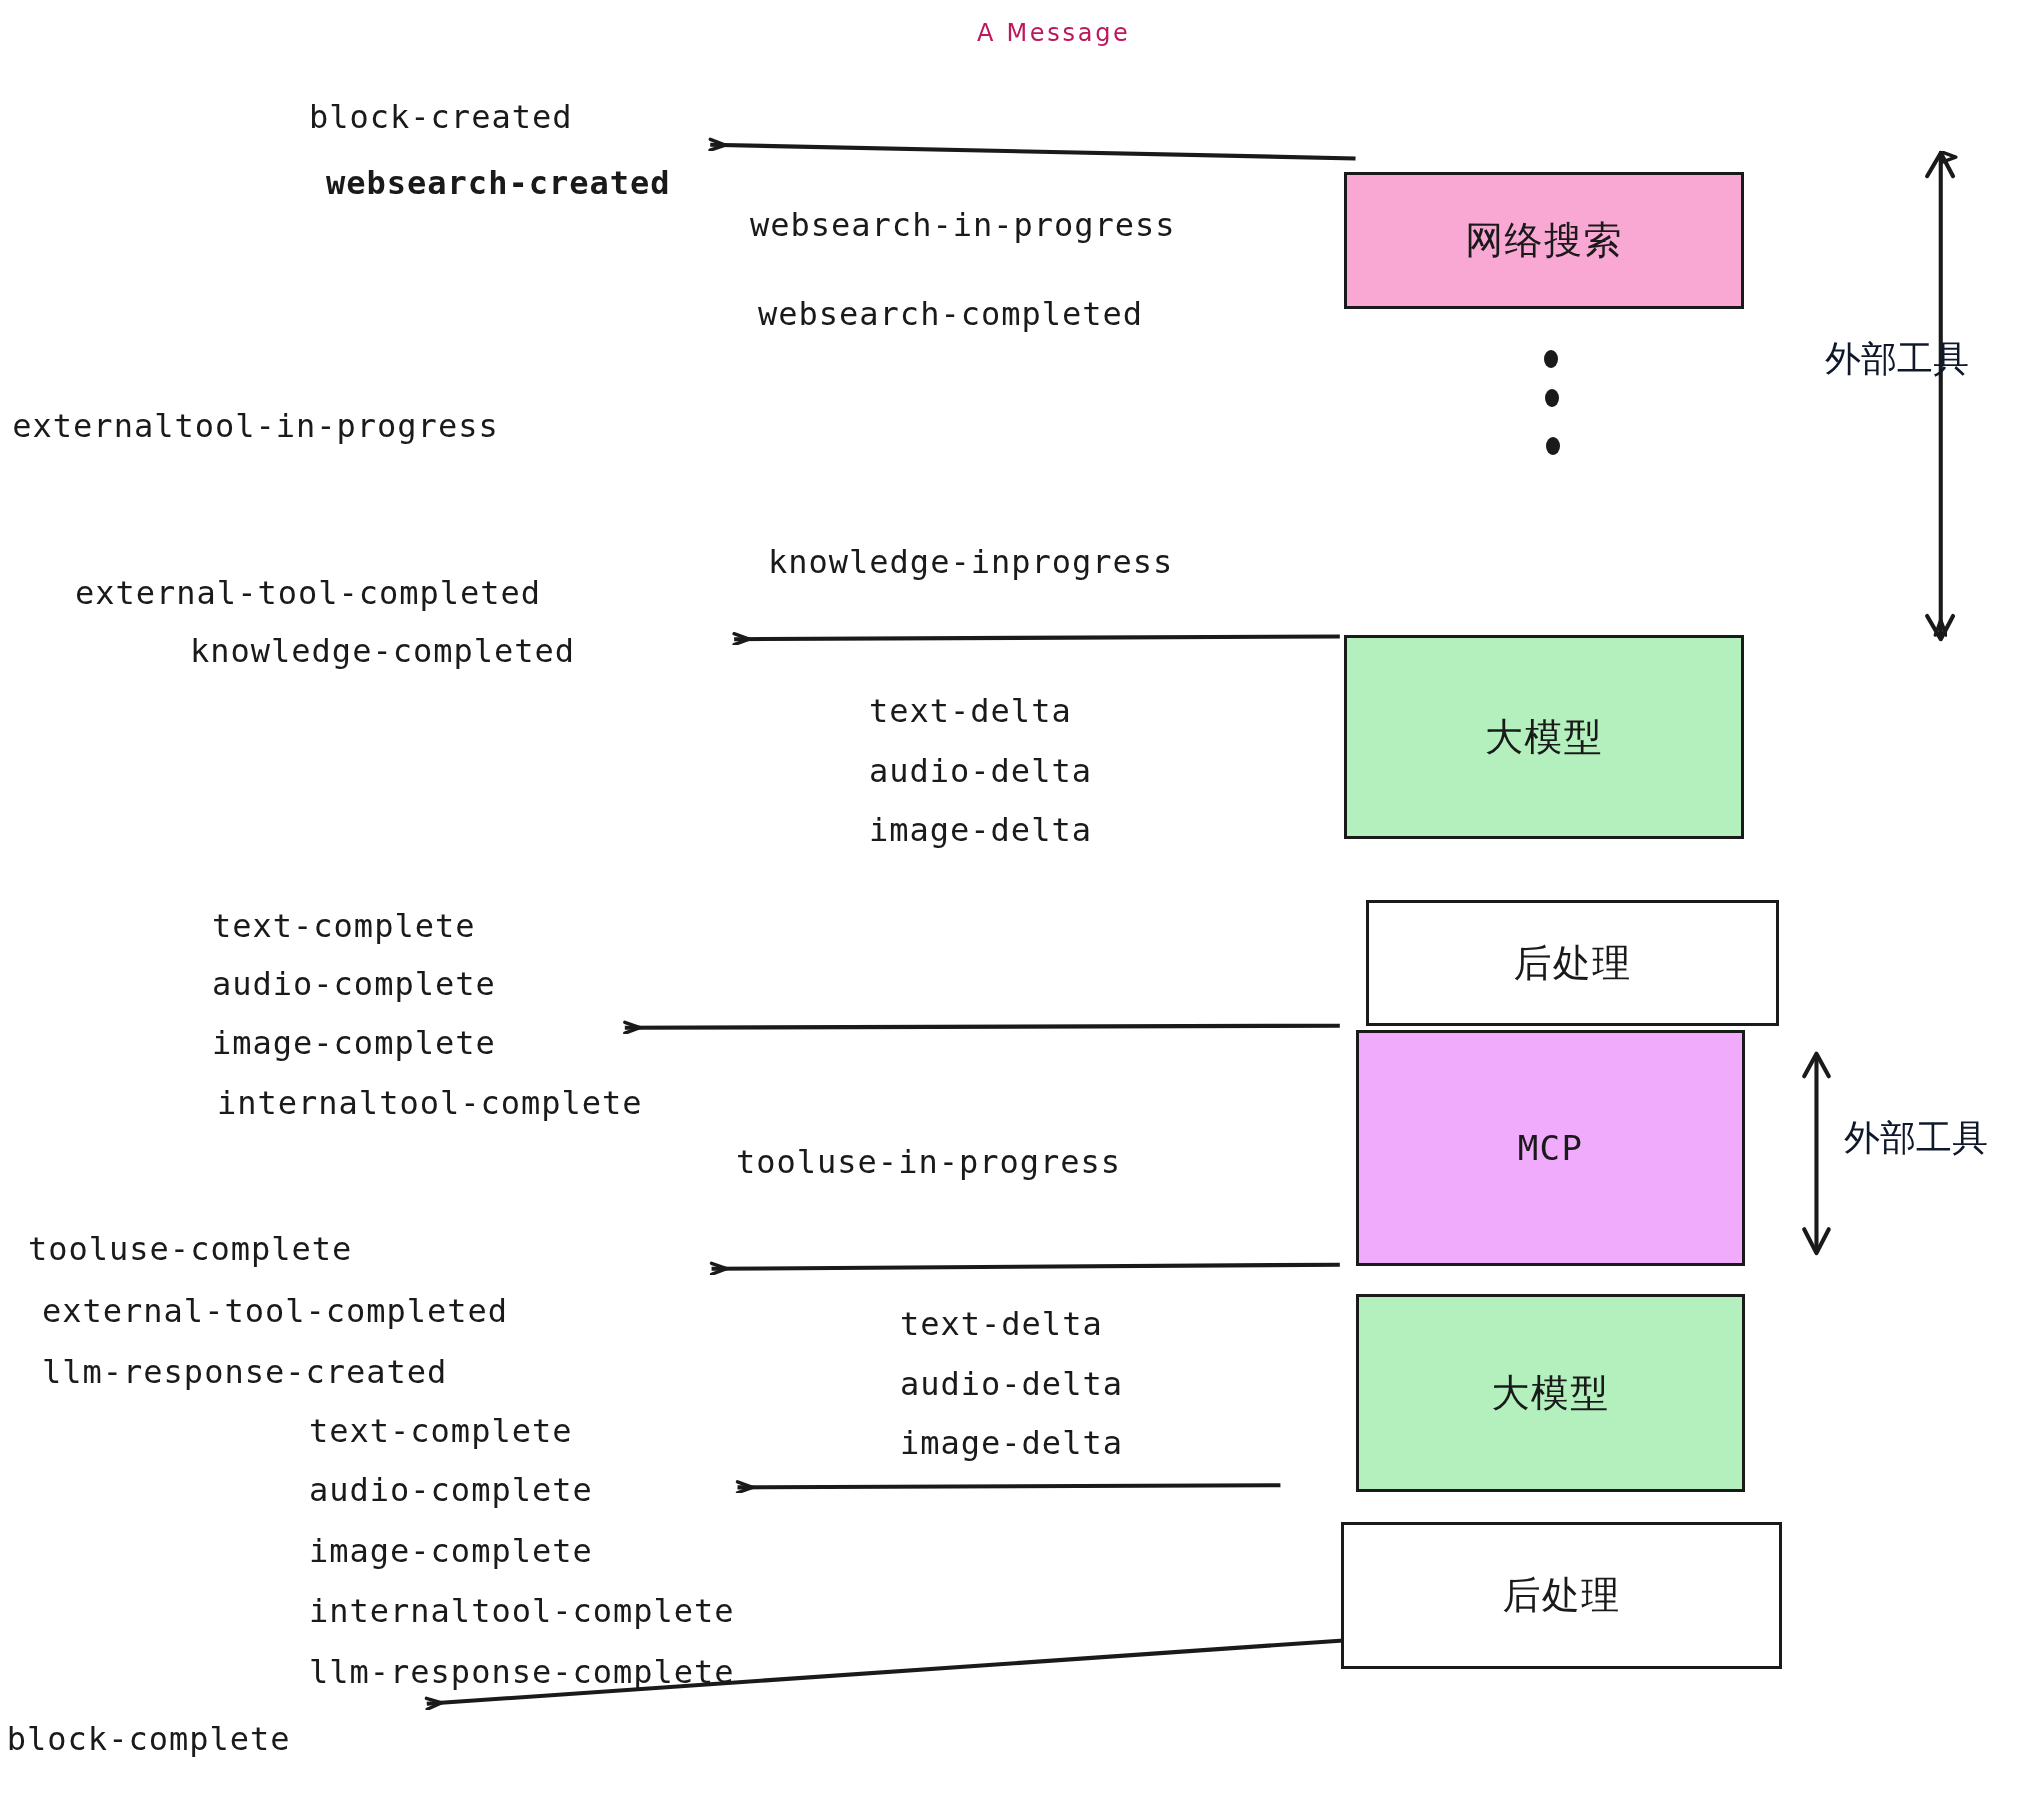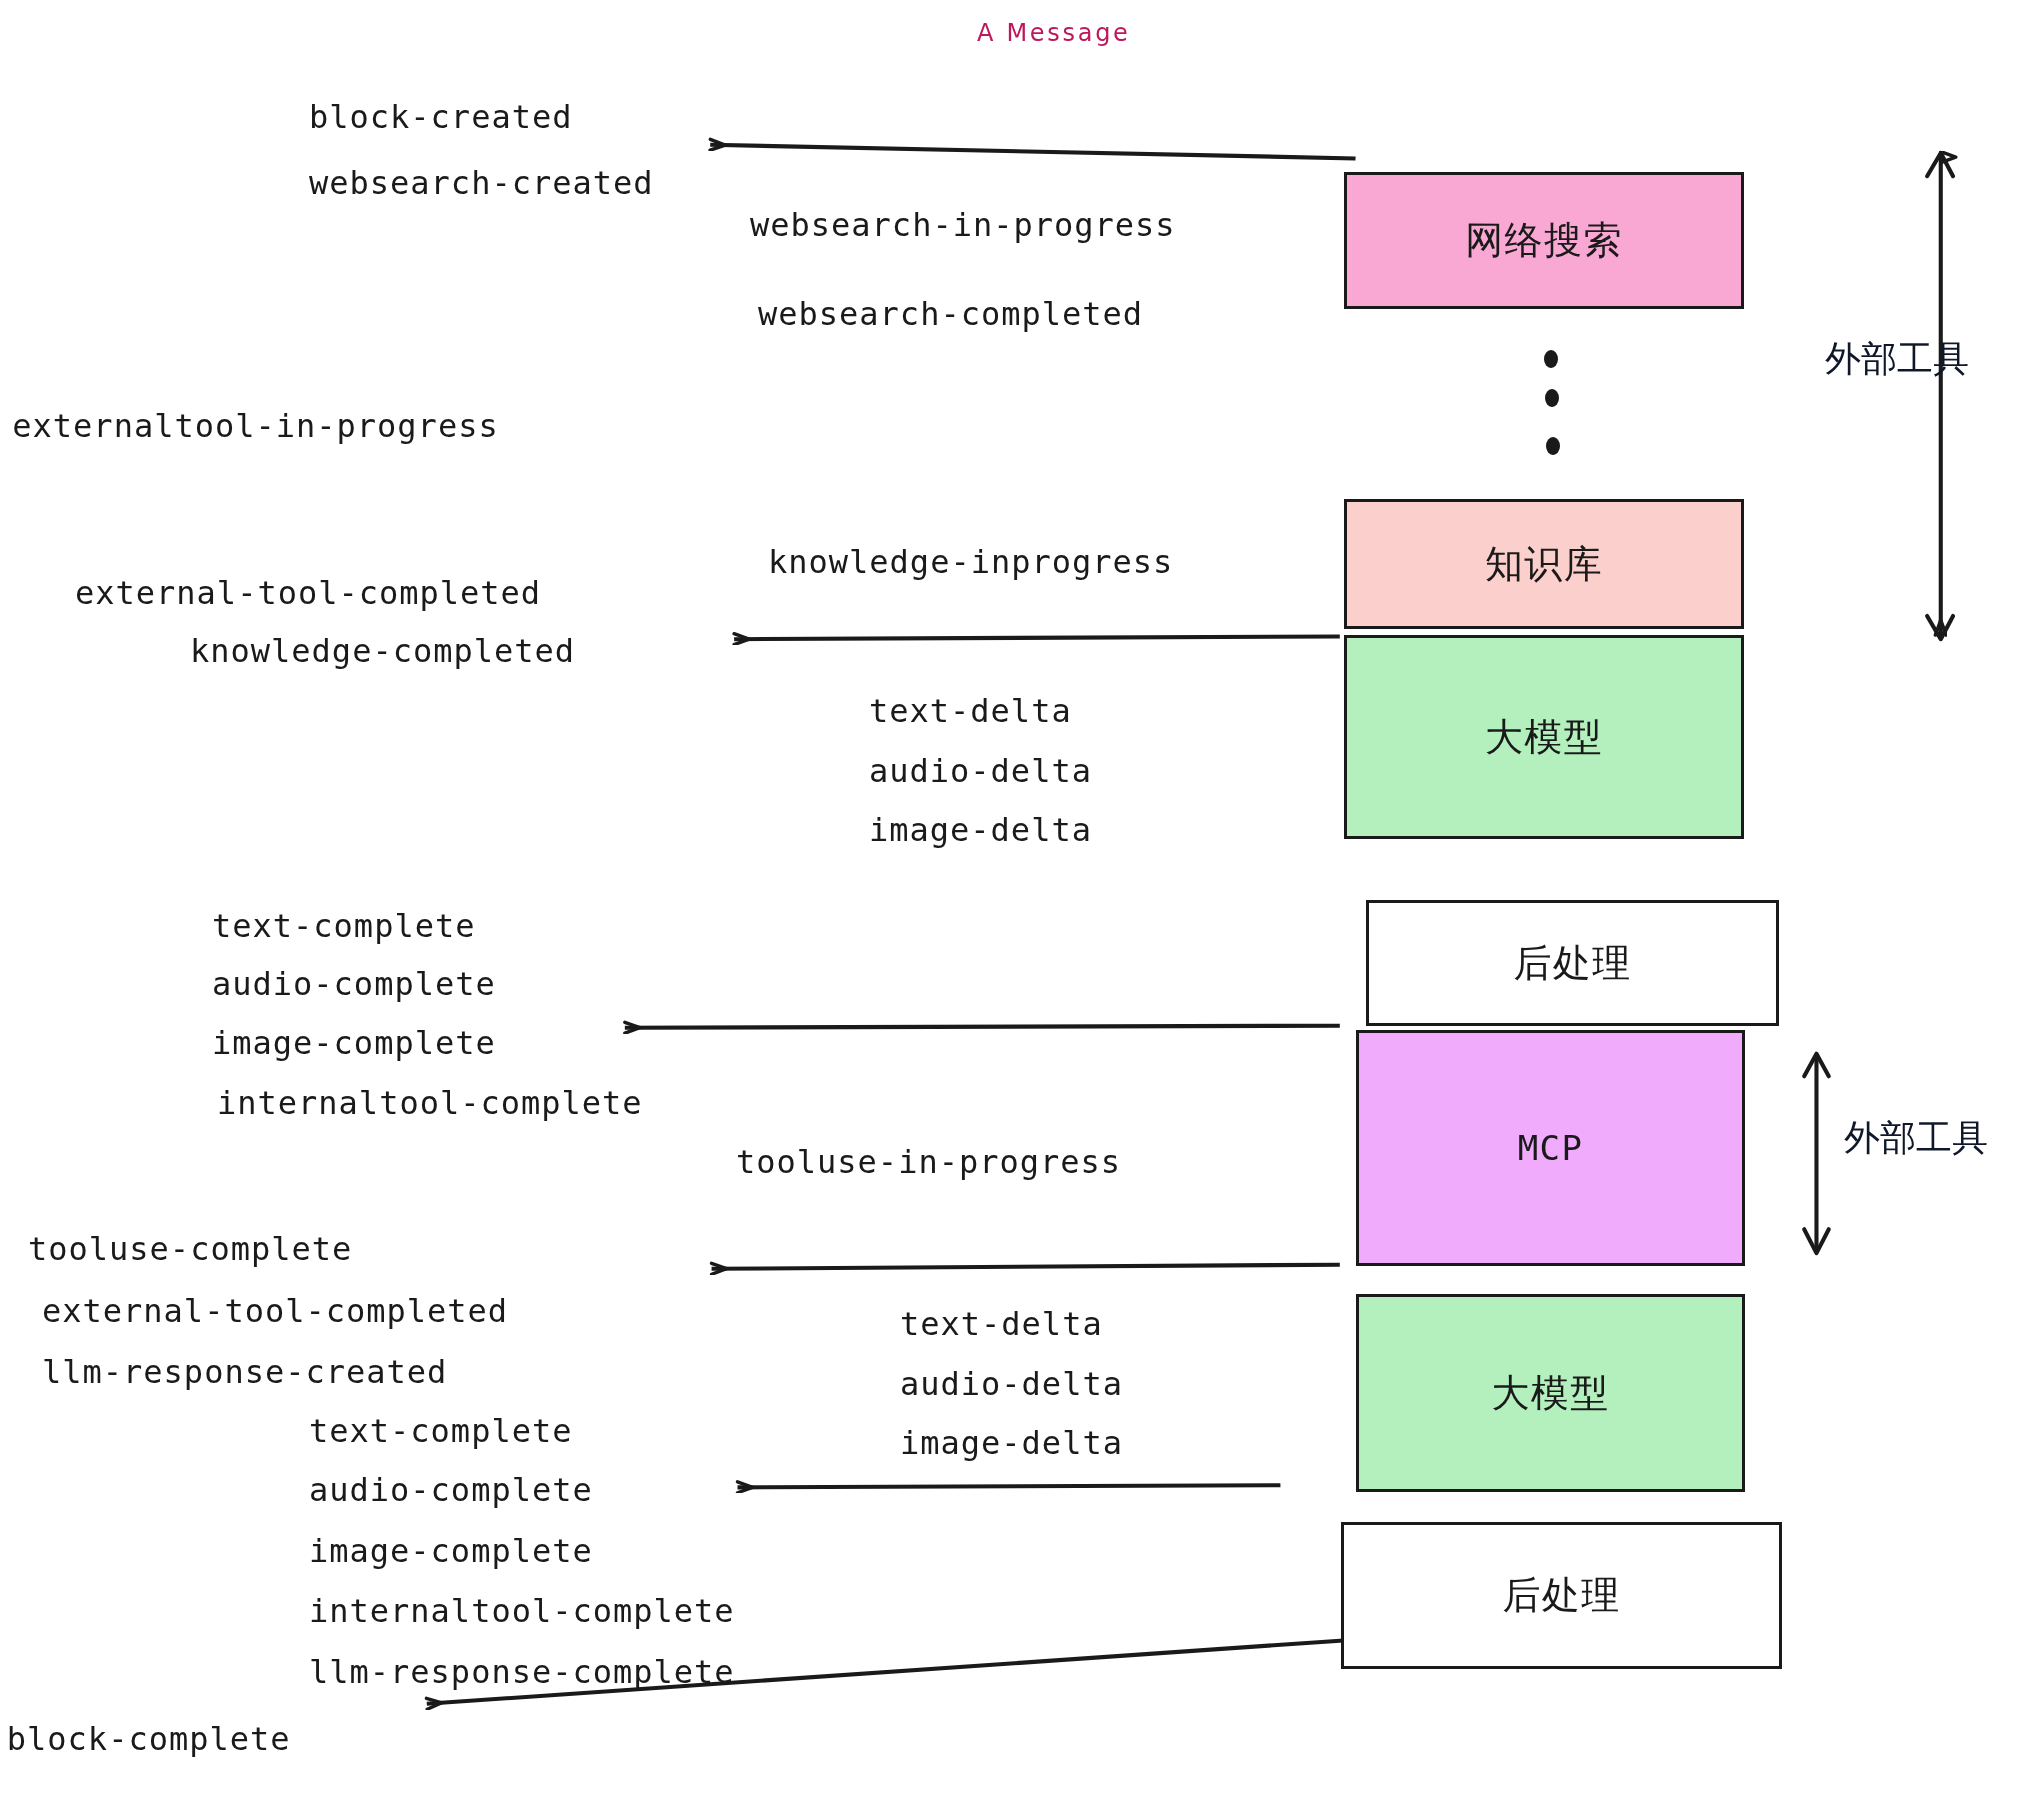--- a/index.html
+++ b/index.html
@@ -116,23 +116,20 @@
     <path d="M2642,1576 L2660,1543 L2678,1576" fill="none" stroke="#1a1a1a" stroke-width="6" stroke-linecap="round" stroke-linejoin="round"></path>
     <path d="M2642,1800 L2660,1835 L2678,1800" fill="none" stroke="#1a1a1a" stroke-width="6" stroke-linecap="round" stroke-linejoin="round"></path>
   </svg>
 
   <div class="title" style="left:977px; top:20.5px;">A Message</div>
 
   <div class="nodebox" style="left:1344px; top:172px; width:400px; height:137px; background:#f9a8d4;">
     <span class="lbl-cn">网络搜索</span>
   </div>
 
-  <div class="nodebox" style="left:1344px; top:499px; width:400px; height:130px; background:#fbcfcb;">
-    <span class="lbl-cn">知识库</span>
-  </div>
 
   <div class="nodebox" style="left:1344px; top:635px; width:400px; height:204px; background:#b3f0bd;">
     <span class="lbl-cn">大模型</span>
   </div>
 
   <div class="nodebox" style="left:1366px; top:900px; width:413px; height:126px; background:#ffffff;">
     <span class="lbl-cn">后处理</span>
   </div>
 
   <div class="nodebox" style="left:1356px; top:1030px; width:389px; height:236px; background:#f0abfc;">
@@ -148,21 +145,21 @@
   </div>
 
   <div class="dot" style="left:1544px; top:350px;"></div>
   <div class="dot" style="left:1545px; top:389px;"></div>
   <div class="dot" style="left:1546px; top:437px;"></div>
 
   <div class="side-lbl" style="left:1825px; top:341px;">外部工具</div>
   <div class="side-lbl" style="left:1844px; top:1120px;">外部工具</div>
 
   <div class="evt" style="left:309px;  top:101px;">block-created</div>
-  <div class="evt" style="left:309px;  top:167px;">websearch-created</div>
+  <div class="evt" style="left:326px;  top:167px;font-weight:bold;">websearch-created</div>
   <div class="evt" style="left:750px; top:209px;">websearch-in-progress</div>
   <div class="evt" style="left:758px; top:298px;">websearch-completed</div>
   <div class="evt" style="left:12.3px;   top:410px;">externaltool-in-progress</div>
   <div class="evt" style="left:768px; top:546px;">knowledge-inprogress</div>
   <div class="evt" style="left:75px;  top:577px;">external-tool-completed</div>
   <div class="evt" style="left:190px;  top:635px;">knowledge-completed</div>
 
   <div class="evt" style="left:869px; top:695px;">text-delta</div>
   <div class="evt" style="left:869px; top:755px;">audio-delta</div>
   <div class="evt" style="left:869px; top:814px;">image-delta</div>

